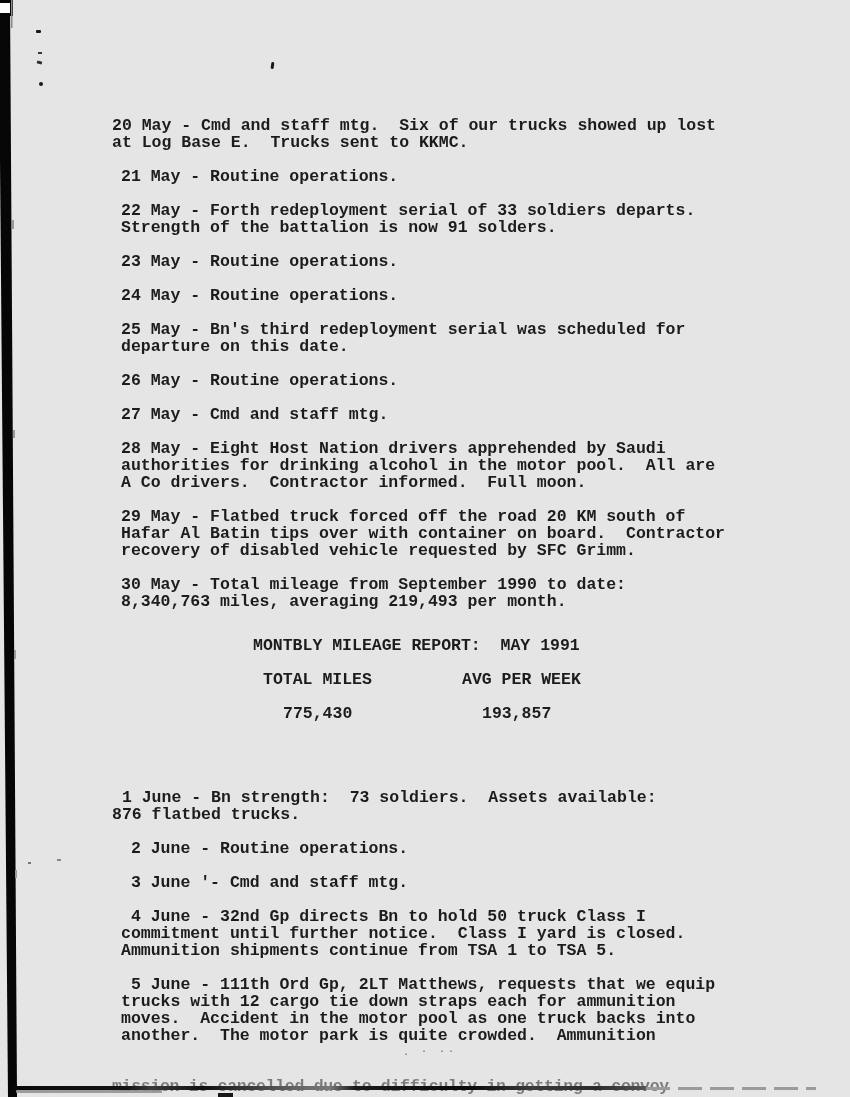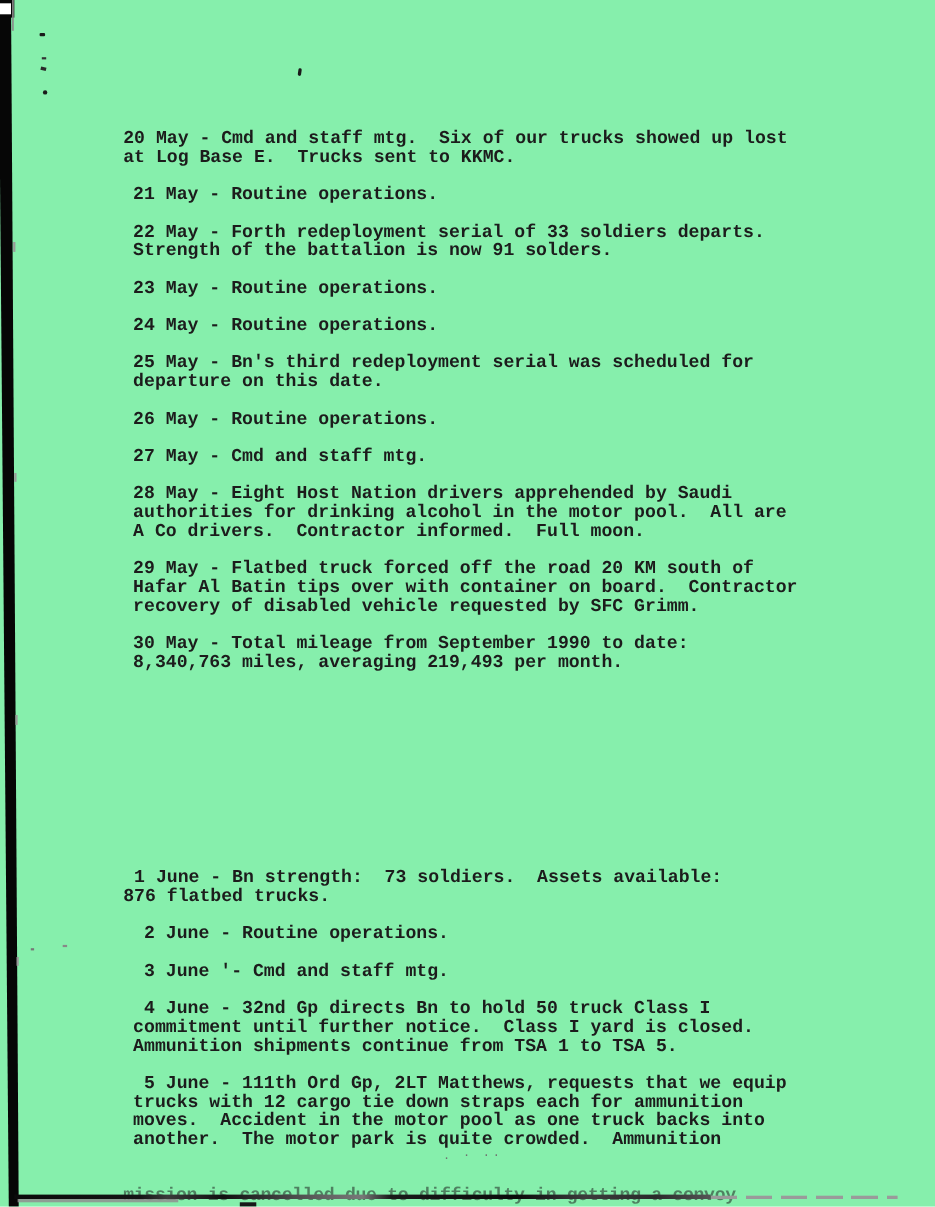--- a/index.html
+++ b/index.html
@@ -4,21 +4,21 @@
 <style>
   html, body {
     margin: 0;
     padding: 0;
     background: #ffffff;
   }
   .page {
     position: relative;
     width: 850px;
     height: 1097px;
-    background: #86efac;
+    background: #e5e5e5;
     overflow: hidden;
     font-family: "Liberation Mono", "DejaVu Sans Mono", monospace;
   }
   .tblock {
     position: absolute;
     left: 112px;
     font-size: 16.5px;
     line-height: 17px;
     font-weight: bold;
     color: #1c1c1c;
@@ -118,20 +118,27 @@
   <div class="speck" style="left:36px;top:30px;width:5px;height:3px;border-radius:1px;"></div>
   <div class="speck" style="left:38px;top:52px;width:4px;height:2px;background:#333;"></div>
   <div class="speck" style="left:37px;top:61px;width:5px;height:3px;background:#2a2a2a;transform:rotate(14deg);"></div>
   <div class="speck" style="left:39px;top:82px;width:4px;height:4px;border-radius:50%;"></div>
   <div class="speck" style="left:271px;top:62px;width:3px;height:7px;border-radius:2px;transform:rotate(8deg);"></div>
   <div class="speck" style="left:28px;top:862px;width:3px;height:2px;background:#777;"></div>
   <div class="speck" style="left:57px;top:859px;width:4px;height:2px;background:#888;"></div>
 
   <div class="tblock" id="may-block"><div class="paragraph"><div class="tline">20 May - Cmd and staff mtg.  Six of our trucks showed up lost</div><div class="tline">at Log Base E.  Trucks sent to KKMC.</div></div><div class="paragraph"><div class="tline">21 May - Routine operations.</div></div><div class="paragraph"><div class="tline">22 May - Forth redeployment serial of 33 soldiers departs.</div><div class="tline">Strength of the battalion is now 91 solders.</div></div><div class="paragraph"><div class="tline">23 May - Routine operations.</div></div><div class="paragraph"><div class="tline">24 May - Routine operations.</div></div><div class="paragraph"><div class="tline">25 May - Bn's third redeployment serial was scheduled for</div><div class="tline">departure on this date.</div></div><div class="paragraph"><div class="tline">26 May - Routine operations.</div></div><div class="paragraph"><div class="tline">27 May - Cmd and staff mtg.</div></div><div class="paragraph"><div class="tline">28 May - Eight Host Nation drivers apprehended by Saudi</div><div class="tline">authorities for drinking alcohol in the motor pool.  All are</div><div class="tline">A Co drivers.  Contractor informed.  Full moon.</div></div><div class="paragraph"><div class="tline">29 May - Flatbed truck forced off the road 20 KM south of</div><div class="tline">Hafar Al Batin tips over with container on board.  Contractor</div><div class="tline">recovery of disabled vehicle requested by SFC Grimm.</div></div><div class="paragraph"><div class="tline">30 May - Total mileage from September 1990 to date:</div><div class="tline">8,340,763 miles, averaging 219,493 per month.</div></div></div>
 
+  <div class="tblock" id="mileage-block">
+    <span class="m-title">MONTBLY MILEAGE REPORT:  MAY 1991</span>
+    <span class="m-h1">TOTAL MILES</span>
+    <span class="m-h2">AVG PER WEEK</span>
+    <span class="m-v1">775,430</span>
+    <span class="m-v2">193,857</span>
+  </div>
 
   <div class="tblock" id="june-block">
     <div style="display:contents;"><div class="paragraph"><div class="tline"> 1 June - Bn strength:  73 soldiers.  Assets available:</div><div class="tline">876 flatbed trucks.</div></div><div class="paragraph"><div class="tline"> 2 June - Routine operations.</div></div><div class="paragraph"><div class="tline"> 3 June '- Cmd and staff mtg.</div></div><div class="paragraph"><div class="tline"> 4 June - 32nd Gp directs Bn to hold 50 truck Class I</div><div class="tline">commitment until further notice.  Class I yard is closed.</div><div class="tline">Ammunition shipments continue from TSA 1 to TSA 5.</div></div><div class="paragraph"><div class="tline"> 5 June - 111th Ord Gp, 2LT Matthews, requests that we equip</div><div class="tline">trucks with 12 cargo tie down straps each for ammunition</div><div class="tline">moves.  Accident in the motor pool as one truck backs into</div><div class="tline">another.  The motor park is quite crowded.  Ammunition</div></div></div>
     <div class="tline faded-line">mission is cancelled due to difficulty in getting a convoy</div>
   </div>
 
   <div class="footer-mark">. · ··</div>
 
   <div class="bottom-line-main"></div>
   <div class="bottom-line-ext"></div>

